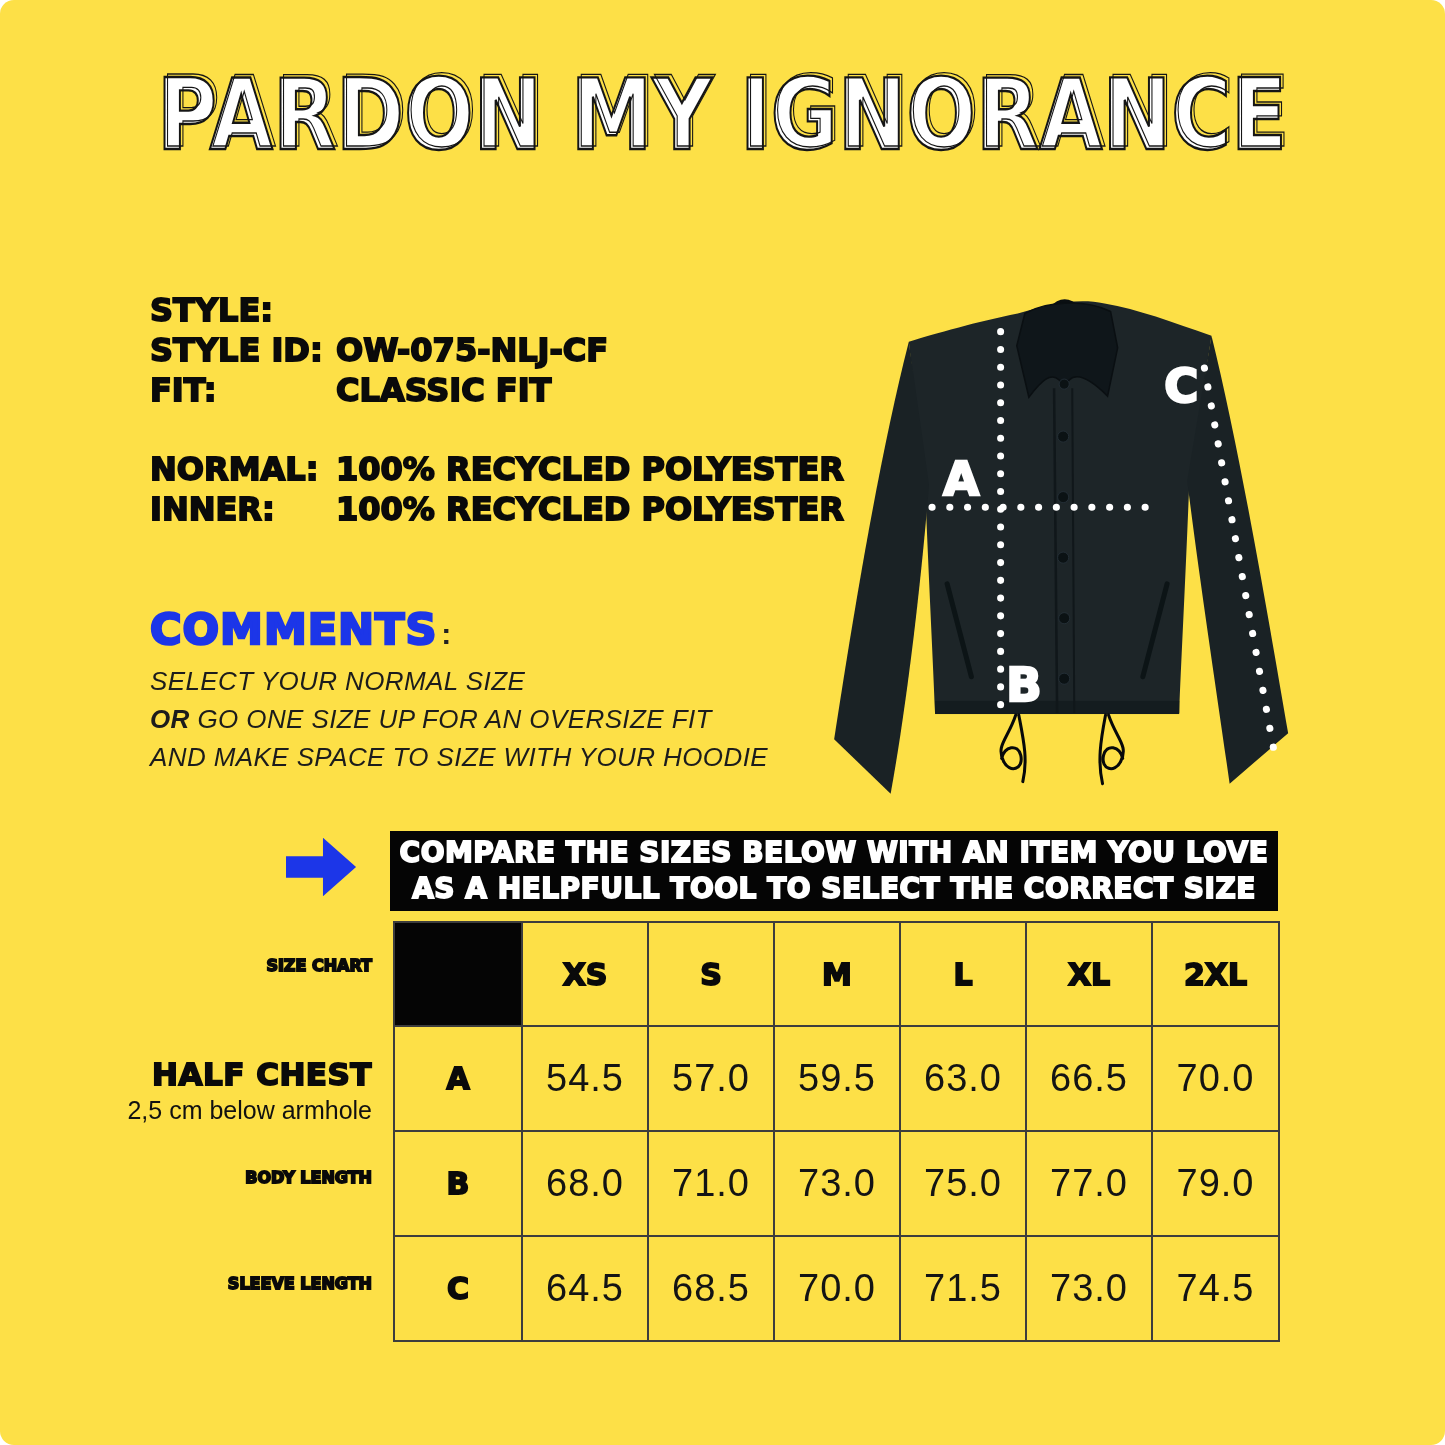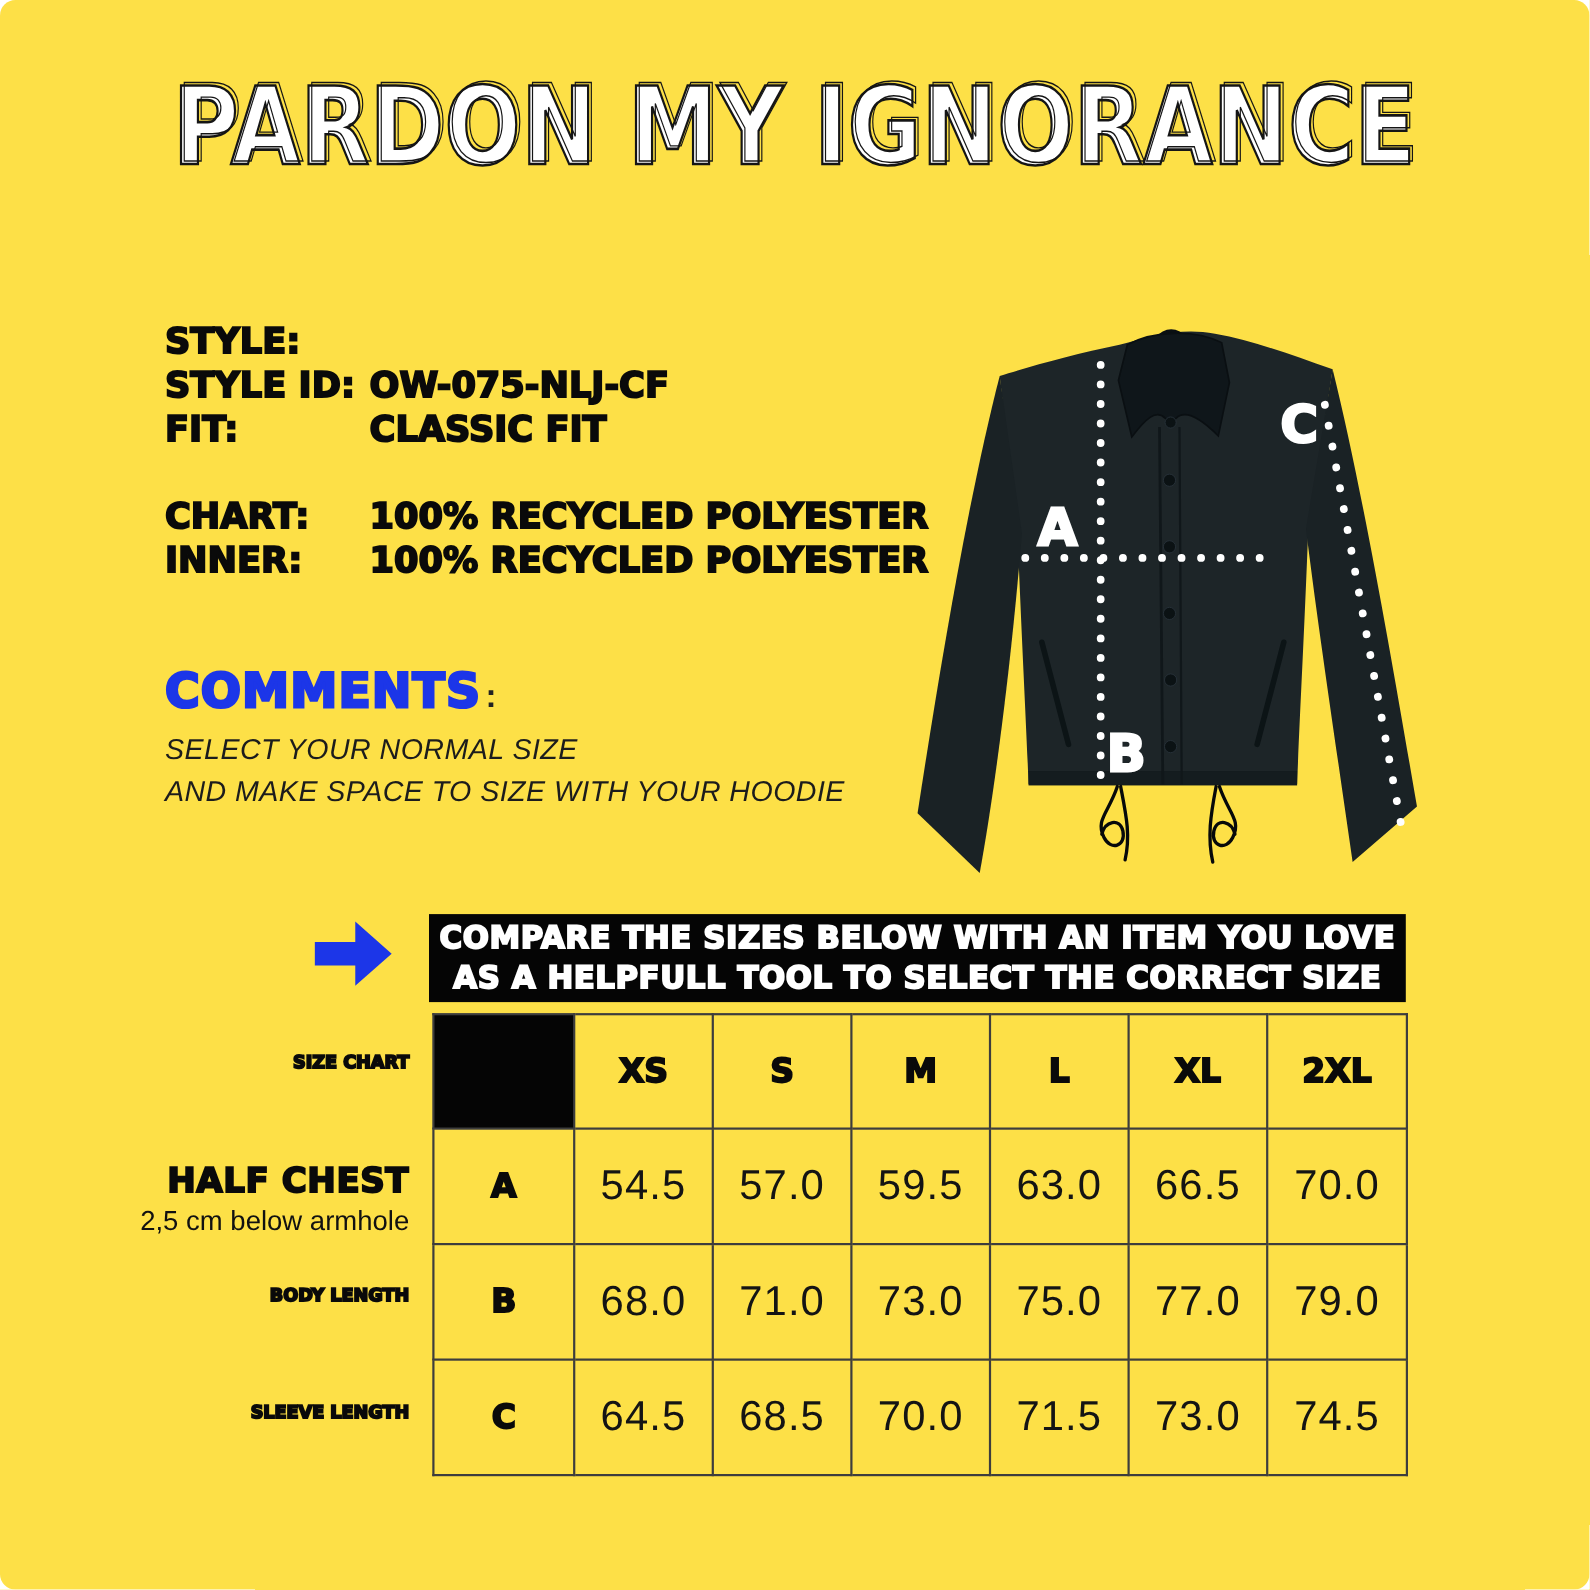--- a/index.html
+++ b/index.html
@@ -73,35 +73,36 @@
       <span class="bubble bk info-value">OW-075-NLJ-CF</span>
     </div>
     <div class="info-row">
       <span class="bubble bk info-label">FIT:</span>
       <span class="bubble bk info-value">CLASSIC FIT</span>
     </div>
   </div>
 
   <div class="abs materials">
     <div class="info-row">
-      <span class="bubble bk info-label">CHART:</span>
+      <span class="bubble bk info-label">NORMAL:</span>
       <span class="bubble bk info-value">100% RECYCLED POLYESTER</span>
     </div>
     <div class="info-row">
       <span class="bubble bk info-label">INNER:</span>
       <span class="bubble bk info-value">100% RECYCLED POLYESTER</span>
     </div>
   </div>
 
   <div class="abs comments">
     <div class="comments-head">
       <span class="bubble bblue comments-title">COMMENTS</span>
       <span class="comments-colon">:</span>
     </div>
     <div class="comment-line">SELECT YOUR NORMAL SIZE</div>
+    <div class="comment-line"><b>OR</b><span> GO ONE SIZE UP FOR AN OVERSIZE FIT</span></div>
     <div class="comment-line">AND MAKE SPACE TO SIZE WITH YOUR HOODIE</div>
   </div>
 
   <svg class="abs" style="left:818px;top:283px;" width="565" height="515" viewBox="0 0 560 510">
 
     <path d="M196,34 Q242,14 292,28 L284,62 L204,64 Z" style="fill:var(--jacket-collar)"></path>
 
     <path d="M198,30 C158,38 116,50 90,58 L106,198 C110,300 114,372 116,426 L358,426 C360,372 364,300 368,198 L390,52 C350,38 318,26 284,20 C254,14 226,22 198,30 Z" style="fill:var(--jacket-body)"></path>
 
     <path d="M90,58 C60,175 34,335 16,452 L72,506 C89,412 103,288 110,200 Z" style="fill:var(--jacket-sleeve)"></path>

